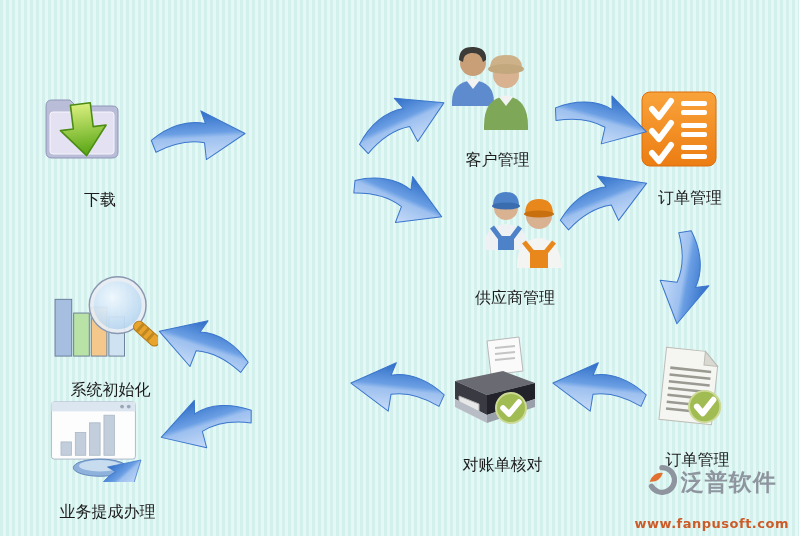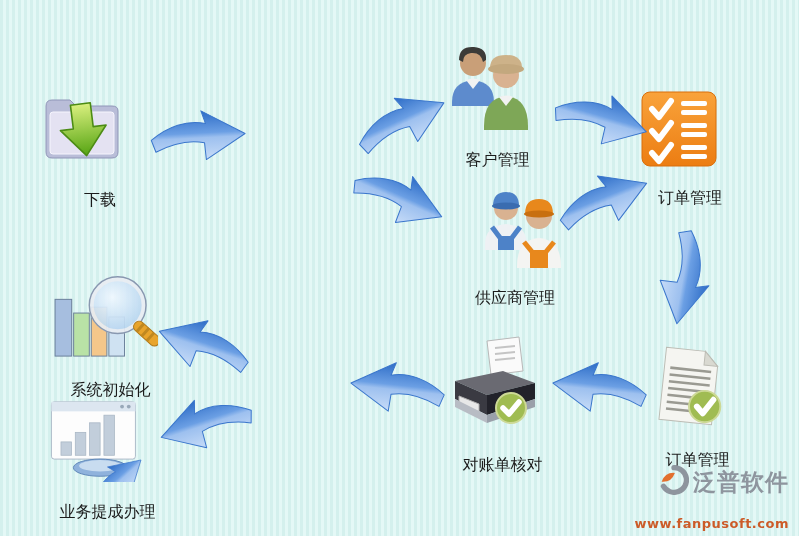--- a/index.html
+++ b/index.html
@@ -11,21 +11,21 @@
   }
   .node{ position:absolute; display:flex; flex-direction:column; gap:20px; }
   .node .icon-wrap{ line-height:0; }
   .node .label{
     font-size:16px; color:#1b1b1b; white-space:nowrap; text-align:center;
     font-family:"DejaVu Sans", sans-serif;
   }
   .arrow{ position:absolute; width:100px; height:60px; }
   .arrow svg{ width:100%; height:100%; overflow:visible; display:block; }
   .logo{ position:absolute; right:10px; bottom:5px; text-align:center; }
-  .logo-row{ display:flex; align-items:center; justify-content:flex-end; gap:4px; }
+  .logo-row{ display:flex; align-items:center; justify-content:center; gap:4px; }
   .logo-name{ font-size:23px; font-weight:bold; color:#8e959e; letter-spacing:1px; }
   .logo-url{ font-size:13px; font-weight:bold; color:#cc5b28; letter-spacing:0.5px; margin-top:17px; }
 </style>
 </head>
 <body>
 
 <svg width="0" height="0" style="position:absolute" aria-hidden="true">
   <defs>
     <linearGradient id="gArrow" x1="0" y1="0" x2="0" y2="1">
       <stop offset="0" stop-color="#2d6cc6"></stop>

